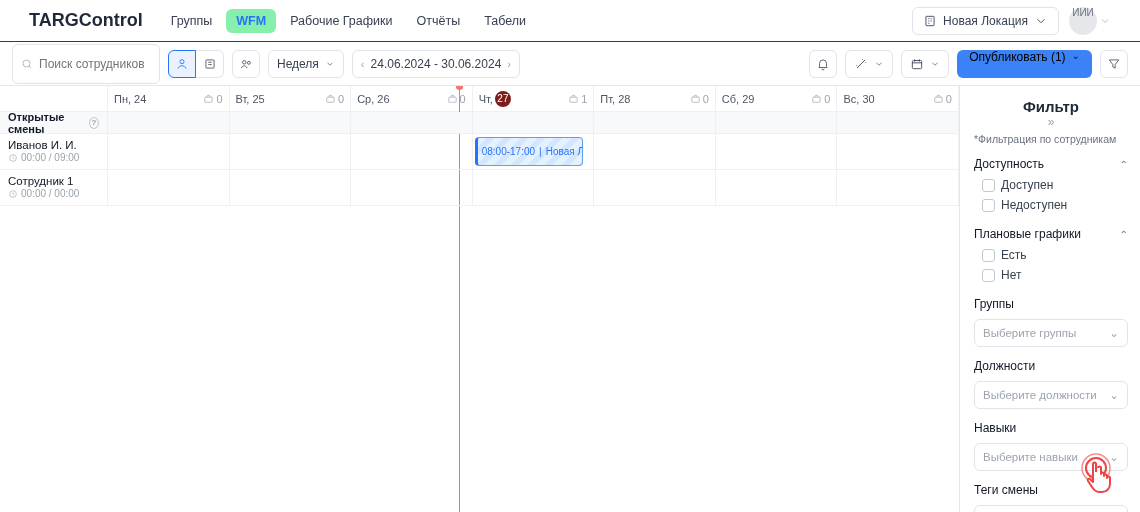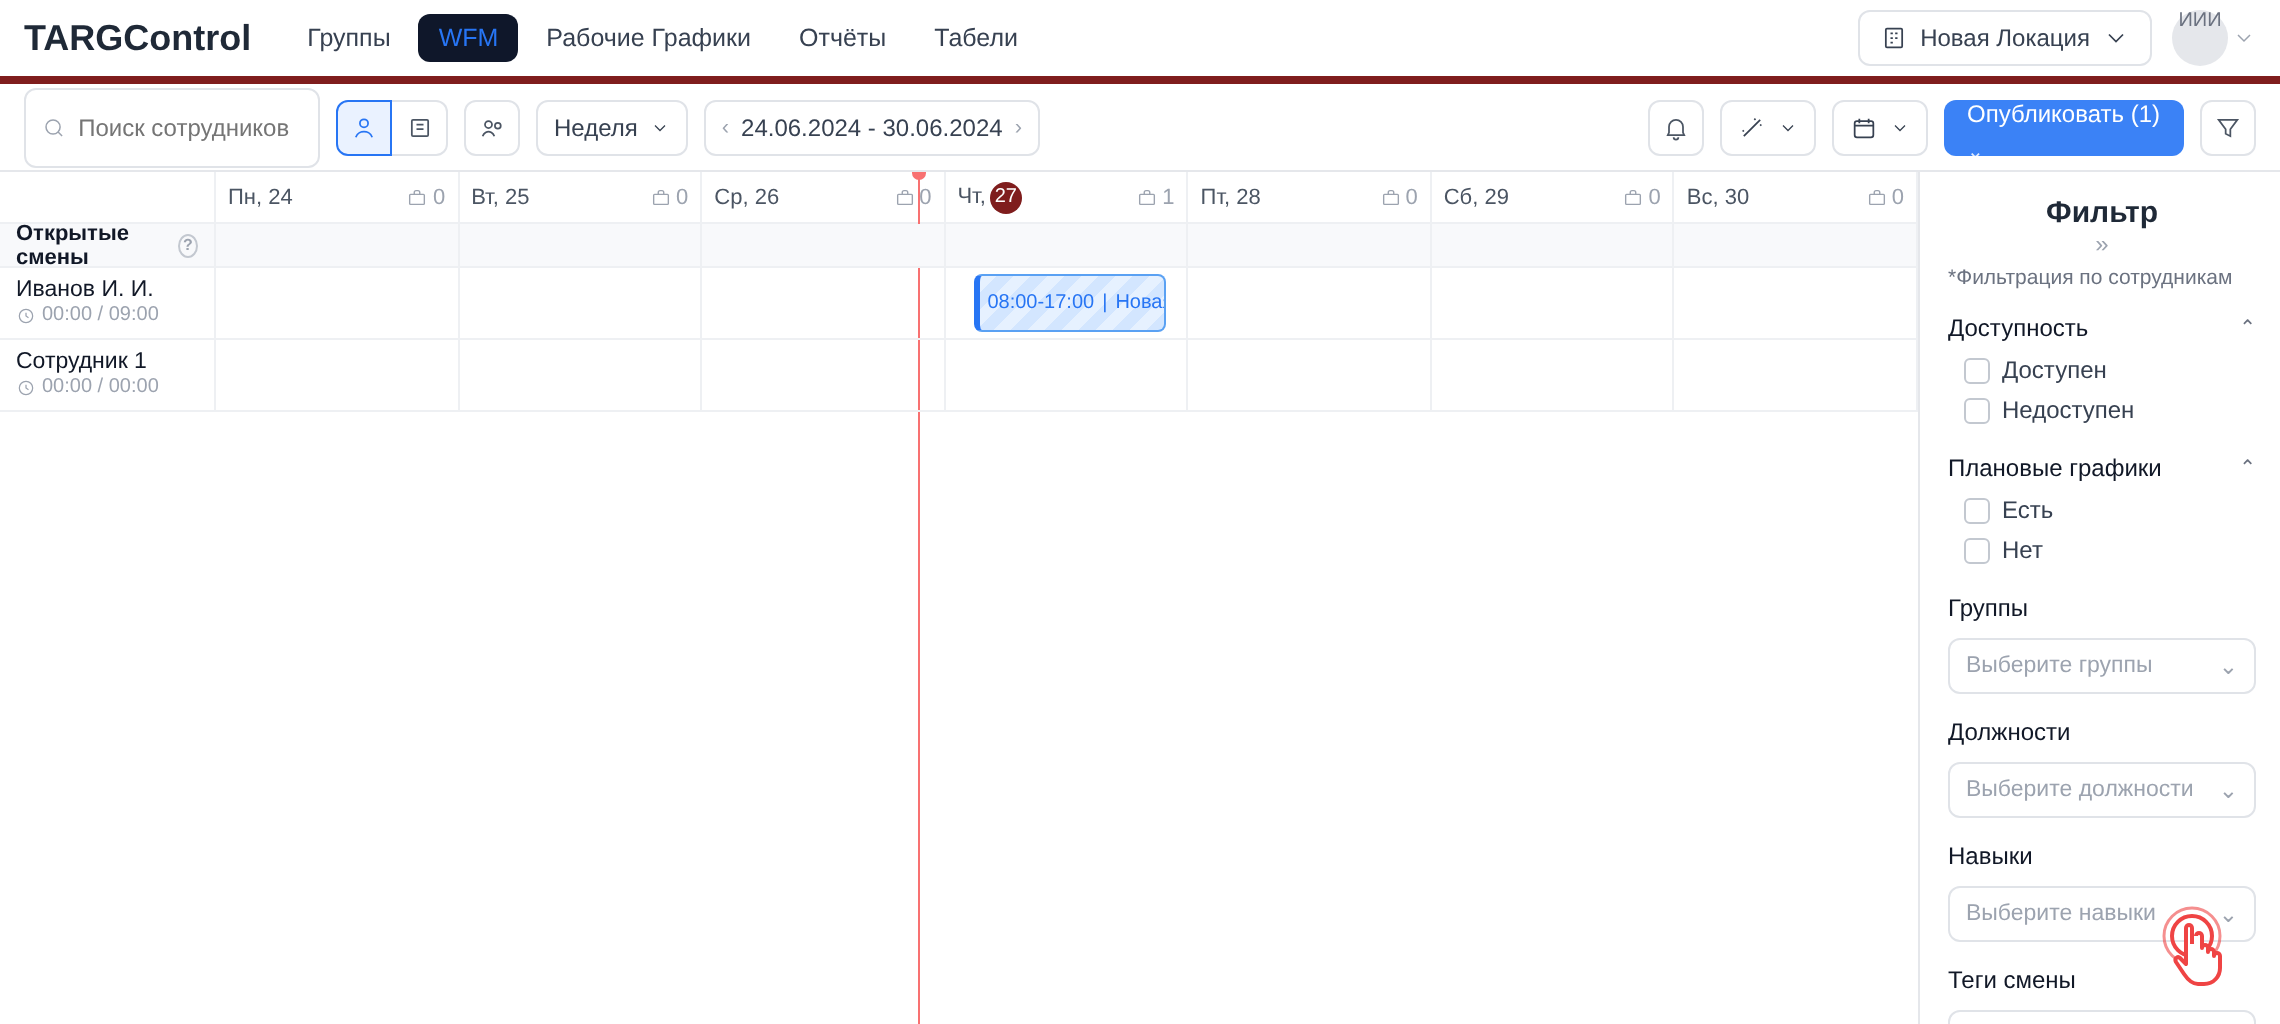--- a/index.html
+++ b/index.html
@@ -1,56 +1,56 @@
 <!DOCTYPE html>
 <html><head>
 <meta charset="utf-8">
 <style>
   * { box-sizing: border-box; margin: 0; padding: 0; }
   body { font-family: -apple-system, "Segoe UI", Arial, sans-serif; font-size: 12px; color: #1f2937; background: #fff; width: 1140px; height: 512px; overflow: hidden; }
-  .topbar { display: flex; align-items: center; height: 42px; padding: 0 12px; border-bottom: 4px solid #7f1d1d; }
+  .topbar { display: flex; align-items: center; height: 42px; padding: 0 29px; border-bottom: 1px solid #7f1d1d; }
   .brand { font-weight: 700; font-size: 18px; margin-right: 18px; }
   .nav { display: flex; gap: 4px; }
   .nav-item { padding: 5px 10px; border-radius: 6px; cursor: pointer; font-size: 12.5px; color: #374151; }
-  .nav-item.active { background: #0f172a; color: #2775f4; font-weight: 400; }
+  .nav-item.active { background: #86efac; color: #2775f4; font-weight: 700; }
   .spacer { flex: 1; }
   .loc { display: flex; align-items: center; gap: 6px; border: 1px solid #e0e3e8; border-radius: 6px; padding: 4px 10px; height: 28px; cursor: pointer; font-size: 12px; color: #374151; margin-right: 10px; }
   .avatar { width: 28px; height: 28px; border-radius: 50%; background: #e5e7eb; display: flex; align-items: flex-start; justify-content: center; font-size: 10px; color: #6b7280; cursor: pointer; gap:2px; position:relative;}
   .avatar-wrap{display:flex;align-items:center;gap:2px;}
 
   .toolbar { display: flex; align-items: center; gap: 8px; height: 44px; padding: 0 12px; border-bottom: 1px solid #e5e7eb; }
   .search { display: flex; align-items: center; gap: 6px; border: 1px solid #e0e3e8; border-radius: 6px; padding: 0 8px; height: 40px; width: 148px; color: #9ca3af; }
   .search input { border: none; outline: none; font-size: 12px; width: 100%; }
   .icon-btn { display: inline-flex; align-items: center; justify-content: center; width: 28px; height: 28px; border: 1px solid #e0e3e8; border-radius: 6px; cursor: pointer; color: #4b5563; background: #fff; }
   .icon-btn.active { border-color: #2775f4; color: #2775f4; background: #eaf2ff; }
   .pair { display: flex; }
   .pair .icon-btn:first-child { border-radius: 6px 0 0 6px; }
   .pair .icon-btn:last-child { border-radius: 0 6px 6px 0; border-left: none; }
   .pill { display: inline-flex; align-items: center; gap: 6px; height: 28px; border: 1px solid #e0e3e8; border-radius: 6px; padding: 0 8px; cursor: pointer; font-size: 12px; color: #374151; }
   .range .arrow { color: #9ca3af; font-size: 11px; }
-  .publish { background: #3b82f6; color: #ffffff; border: none; height: 28px; padding: 0 12px; border-radius: 6px; cursor: pointer; font-size: 12px; display:inline-flex;align-items:flex-start;gap:6px;flex-direction:column;}
+  .publish { background: #3b82f6; color: #000000; border: none; height: 28px; padding: 0 12px; border-radius: 6px; cursor: pointer; font-size: 12px; display:inline-flex;align-items:flex-start;gap:6px;}
   .publish .chev{font-size:10px;opacity:.85;}
 
   .main { display: flex; height: calc(512px - 42px - 44px); }
   .sched { flex: 1; position: relative; overflow: hidden; border-right: 1px solid #e5e7eb; }
   .grid { display: grid; grid-template-columns: 108px repeat(7, 1fr); }
   .hdr-cell { border-right: 1px solid #eef0f3; border-bottom: 1px solid #eef0f3; padding: 0 6px; height: 26px; display: flex; align-items: center; justify-content: space-between; font-size: 11px; color:#4b5563;}
   .hdr-cell .dnum{display:inline-block;}
   .hdr-cell.today .dnum{ background:#7f1d1d;color:#fff;border-radius:50%;width:16px;height:16px;display:inline-flex;align-items:center;justify-content:center;font-size:10px;margin-left:2px;}
   .hdr-cell .briefcase{color:#9ca3af;font-size:11px;display:flex;align-items:center;gap:2px;}
   .name-cell { border-right: 1px solid #eef0f3; border-bottom: 1px solid #eef0f3; padding: 4px 8px; height: 36px; display:flex;flex-direction:column;justify-content:center;}
   .name-cell .nm{font-size:11.5px;color:#111827;}
   .name-cell .sub{font-size:10px;color:#9ca3af;display:flex;align-items:center;gap:3px;}
   .body-cell { border-right: 1px solid #eef0f3; border-bottom: 1px solid #eef0f3; height: 36px; position:relative; }
   .open-row .name-cell{height:22px;background:#f8f9fb;}
   .open-row .body-cell{height:22px;background:#f8f9fb;}
   .open-row .nm{font-weight:600;font-size:11px;display:flex;align-items:center;gap:4px;}
   .help-c{display:inline-flex;width:12px;height:12px;border:1px solid #c3c8d0;border-radius:50%;align-items:center;justify-content:center;font-size:8px;color:#9ca3af;}
 
-  .shift{position:absolute;left:2px;right:10px;top:3px;bottom:3px;border:1px solid #5aa1f3;border-left:3px solid #2775f4;border-radius:4px;background:repeating-linear-gradient(135deg,#e6f1ff,#e6f1ff 6px,#d3e6ff 6px,#d3e6ff 12px);display:flex;align-items:center;padding:0 4px;gap:4px;font-size:10px;color:#2775f4;white-space:nowrap;overflow:hidden;margin-left:12px;}
+  .shift{position:absolute;left:2px;right:10px;top:3px;bottom:3px;border:1px solid #5aa1f3;border-left:3px solid #2775f4;border-radius:4px;background:repeating-linear-gradient(135deg,#e6f1ff,#e6f1ff 6px,#d3e6ff 6px,#d3e6ff 12px);display:flex;align-items:center;padding:0 4px;gap:4px;font-size:10px;color:#2775f4;white-space:nowrap;overflow:hidden;}
   .shift .sep{color:#2775f4;}
 
   .now-line{position:absolute;top:0;bottom:0;width:1px;background:#f87171;left:459px;pointer-events:none;}
   .now-line::before{content:"";position:absolute;top:-3px;left:-3px;width:7px;height:7px;background:#f87171;border-radius:50%;}
 
   .sidebar{width:180px;padding:12px 12px 12px 14px;overflow-y:auto;font-size:12px;}
   .sb-title{display:flex;align-items:center;justify-content:space-between;margin-bottom:4px;flex-direction:column;}
   .sb-title h3{font-size:15px;font-weight:600;}
   .sb-sub{font-size:10.5px;color:#6b7280;margin-bottom:8px;}
   .sect{margin-top:8px;}

